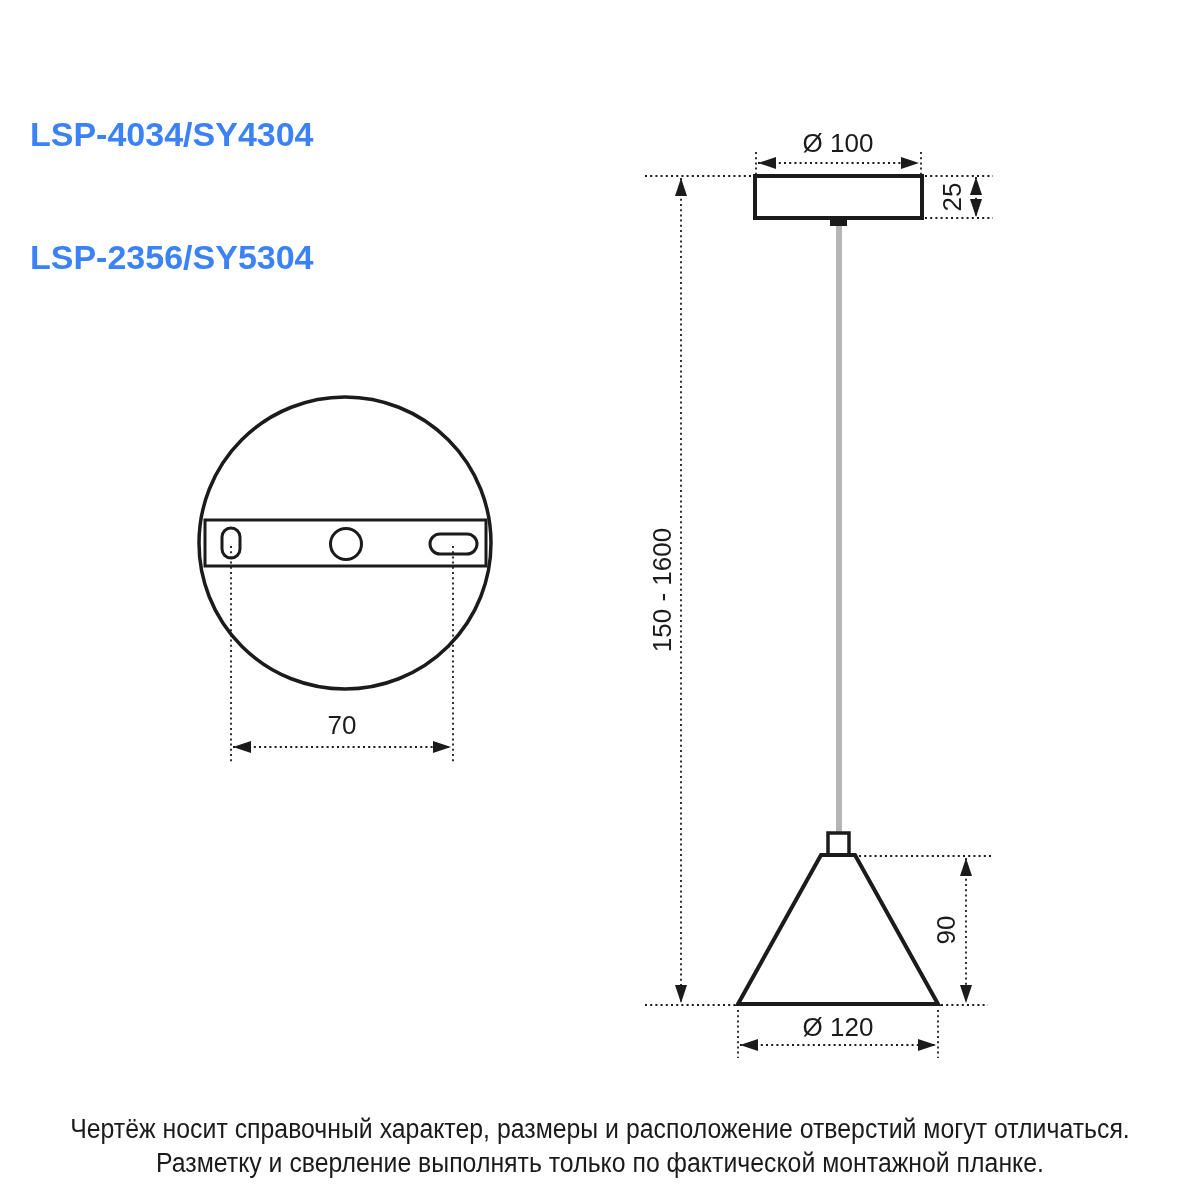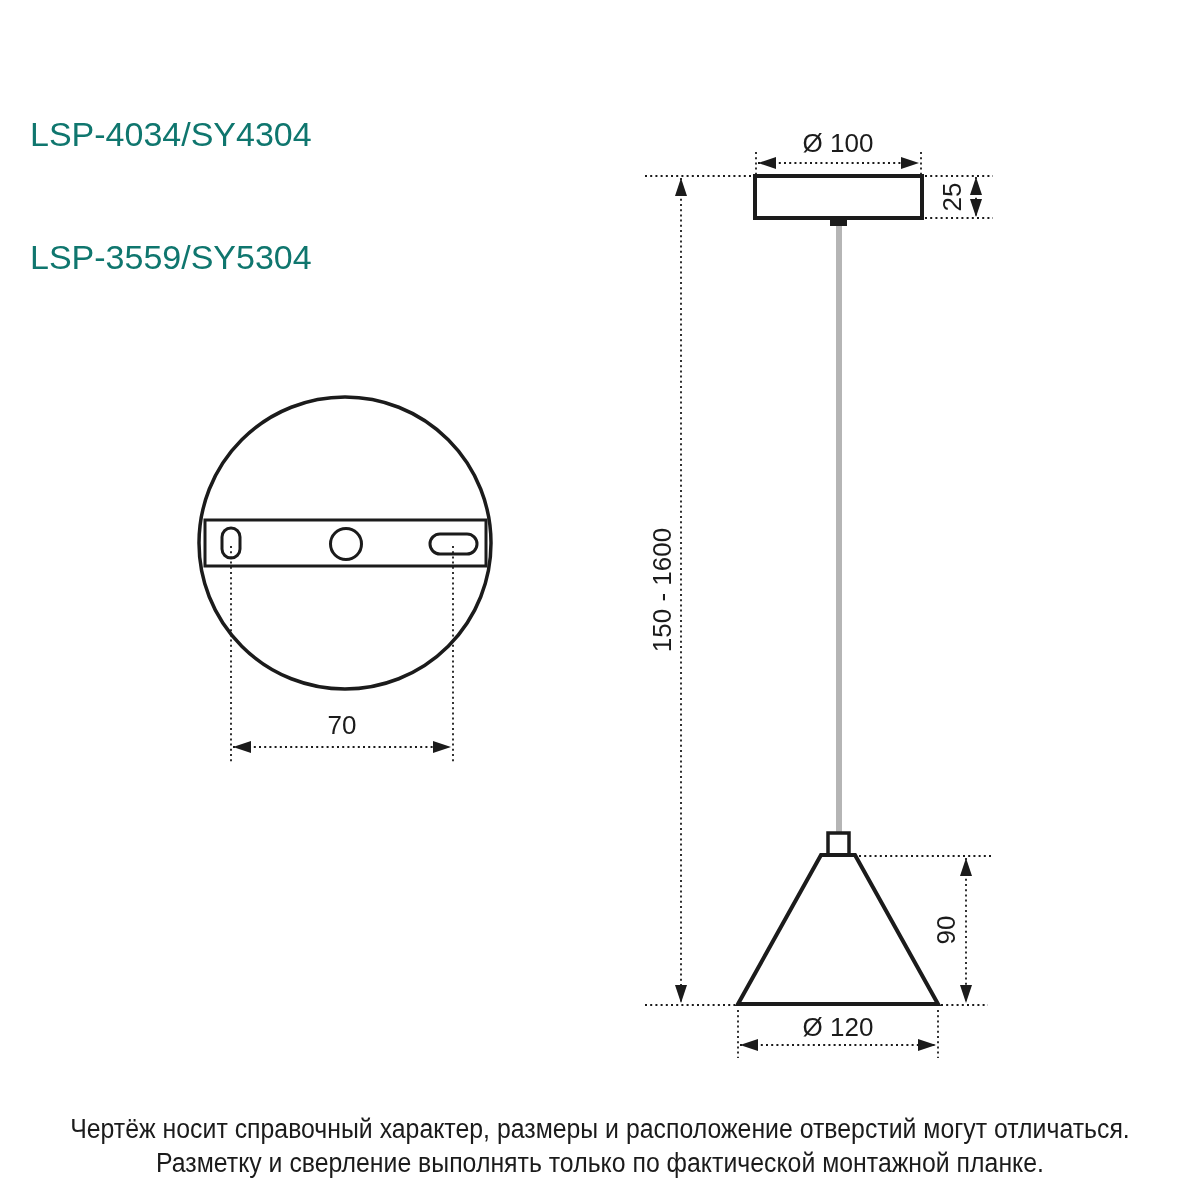--- a/index.html
+++ b/index.html
@@ -15,24 +15,24 @@
     overflow: hidden;
     font-family: "Liberation Sans", sans-serif;
     color: #1b1b1b;
   }
   .header {
     position: absolute;
     left: 30px;
     top: 32px;
     font-size: 34px;
     line-height: 41px;
-    font-weight: 400;
+    font-weight: 700;
     letter-spacing: 0px;
     white-space: pre-wrap;
-    color: #0f766e;
+    color: #3b82f6;
   }
   .drawing-svg {
     position: absolute;
     left: 0;
     top: 0;
     width: 1200px;
     height: 1200px;
   }
   .outline {
     fill: #ffffff;
@@ -66,21 +66,21 @@
     white-space: nowrap;
   }
 </style>
 </head>
 <body>
 
 <div class="page">
 
   <div class="header">
     <div>LSP-4034/SY4304</div>
-    <div>LSP-3559/SY5304</div>
+    <div>LSP-2356/SY5304</div>
   </div>
 
   <svg class="drawing-svg" viewBox="0 0 1200 1200">
     <defs>
       <marker id="arrowEnd" markerUnits="userSpaceOnUse" markerWidth="20" markerHeight="14" refX="19" refY="7" orient="auto">
         <path d="M1,1 L19,7 L1,13 Z" fill="#1b1b1b"></path>
       </marker>
       <marker id="arrowStart" markerUnits="userSpaceOnUse" markerWidth="20" markerHeight="14" refX="1" refY="7" orient="auto">
         <path d="M19,1 L1,7 L19,13 Z" fill="#1b1b1b"></path>
       </marker>

